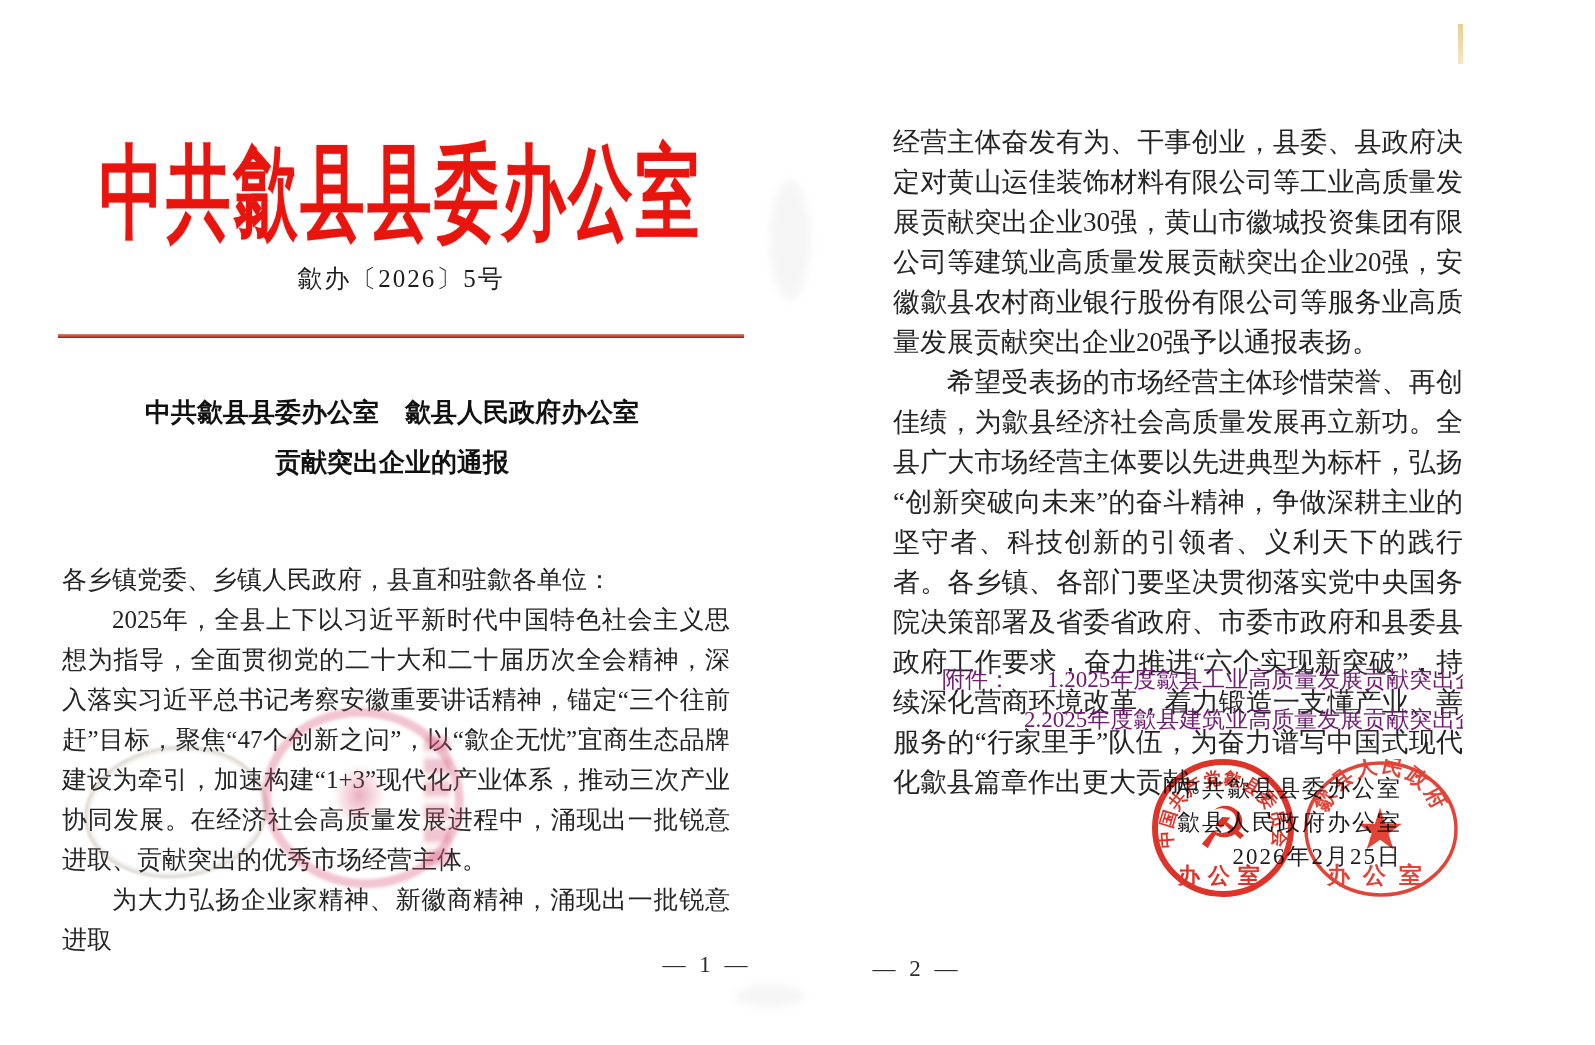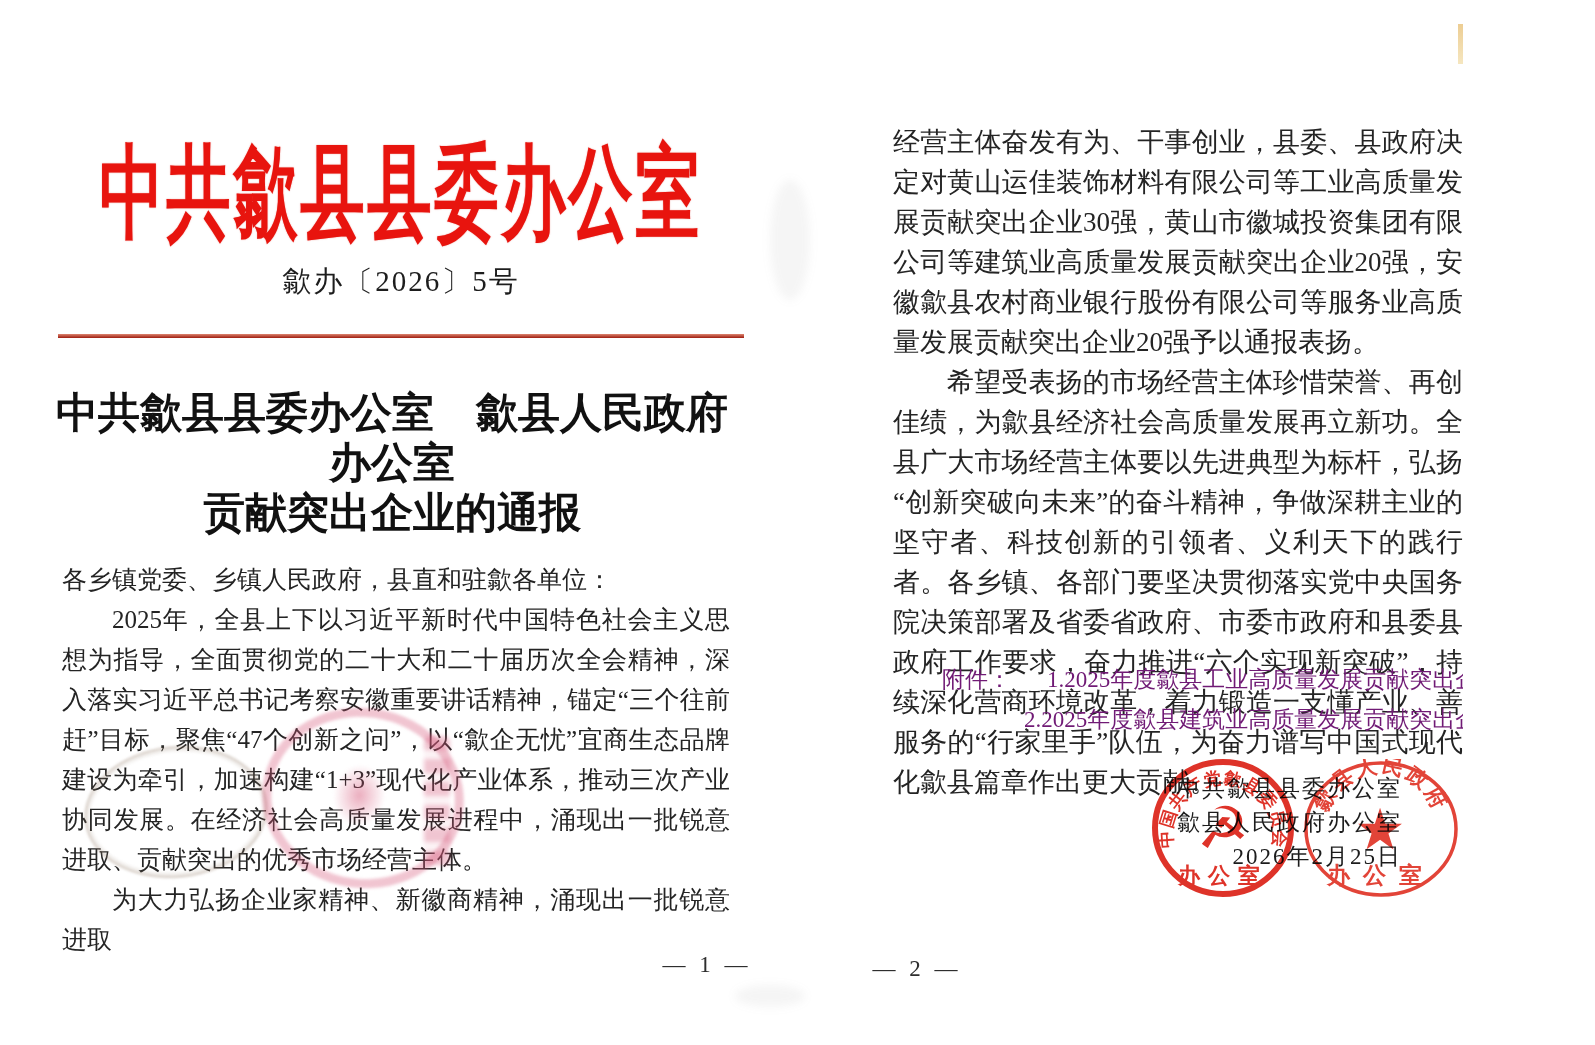--- a/index.html
+++ b/index.html
@@ -21,31 +21,31 @@
     color:#e8140e;
     letter-spacing:3px;
     transform:scaleY(1.6);
     transform-origin:top center;
     text-shadow:0 0 1px rgba(210,20,10,.55);
     white-space:nowrap;
   }
   .doc-no{
     left:58px;top:262px;width:686px;
     text-align:center;
-    font-size:29px;color:#1d1d1d;
+    font-size:25px;color:#1d1d1d;
     letter-spacing:2px;
   }
   .red-rule{
     left:58px;top:334px;width:686px;height:4px;
     background:linear-gradient(to bottom,#dd8570,#9e1d10);
   }
   .doc-title{
     left:40px;top:388px;width:704px;
     text-align:center;
-    font-size:42px;line-height:50px;font-weight:700;color:#111;
+    font-size:26px;line-height:50px;font-weight:700;color:#111;
     font-family:"Liberation Serif","DejaVu Serif",serif;
   }
   .body1{
     left:62px;top:560px;width:668px;
     font-size:25px;line-height:40px;
     text-align:justify;
     color:#242424;
   }
   .body1 p{margin:0;}
   .indent{text-indent:2em;}

